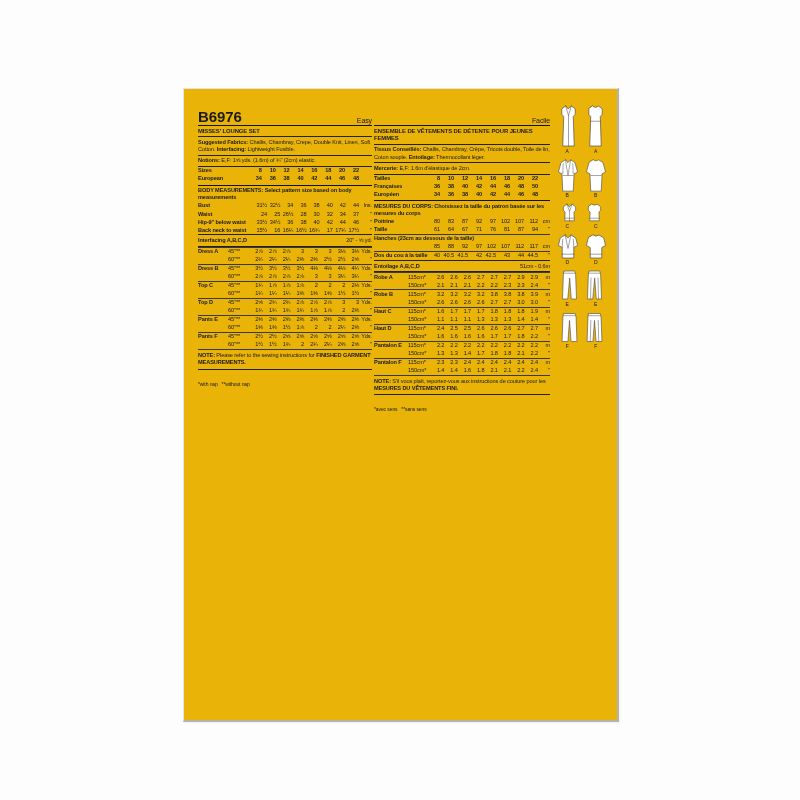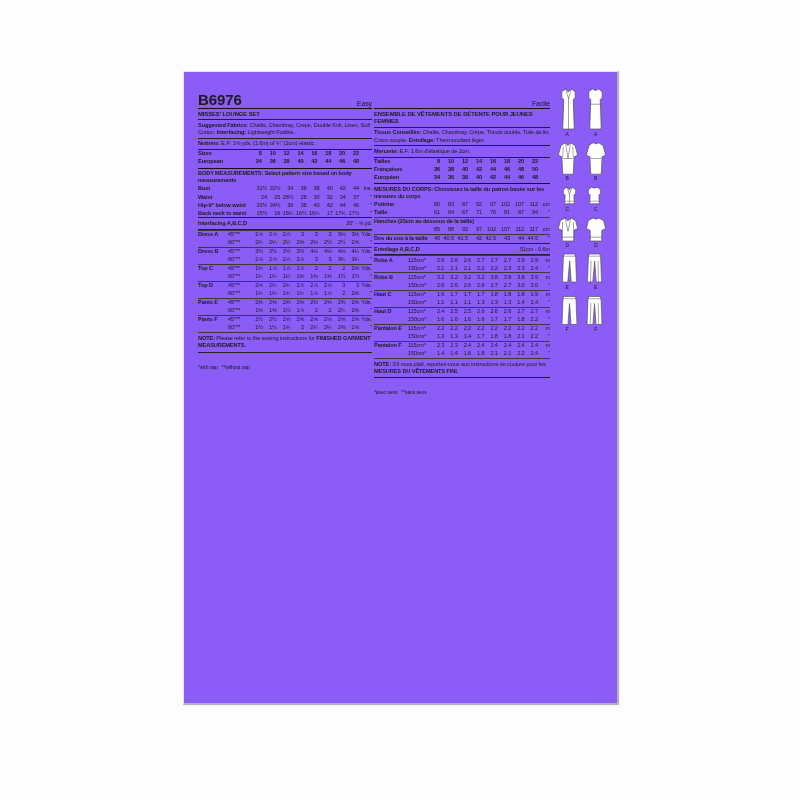--- a/index.html
+++ b/index.html
@@ -3,22 +3,22 @@
 <meta charset="utf-8">
 <style>
   html,body{margin:0;padding:0;}
   body{
     width:800px;height:800px;position:relative;
     background:#fdfdfd;
     font-family:"Liberation Sans", sans-serif;
     color:#1b1b1b;
   }
   .sheet{
-    position:absolute;left:183px;top:71px;width:433px;height:631px;
-    background:#8b5cf6;
+    position:absolute;left:183px;top:88px;width:433px;height:631px;
+    background:#eab308;
     border-top:1px solid #e4e4e4;border-left:1px solid #e4e4e4;
     border-right:2px solid #b3b3b3;border-bottom:2px solid #b3b3b3;
     box-shadow:1px 1px 2px rgba(0,0,0,0.06);
   }
   .col{position:absolute;top:14px;font-size:5.6px;line-height:1.3;letter-spacing:-0.1px;}
   .col-en{left:14px;width:174px;}
   .col-fr{left:190px;width:176px;}
   .diag{position:absolute;left:369px;top:16px;width:57px;}
 
   .hdr{display:flex;justify-content:space-between;align-items:flex-end;height:21px;

